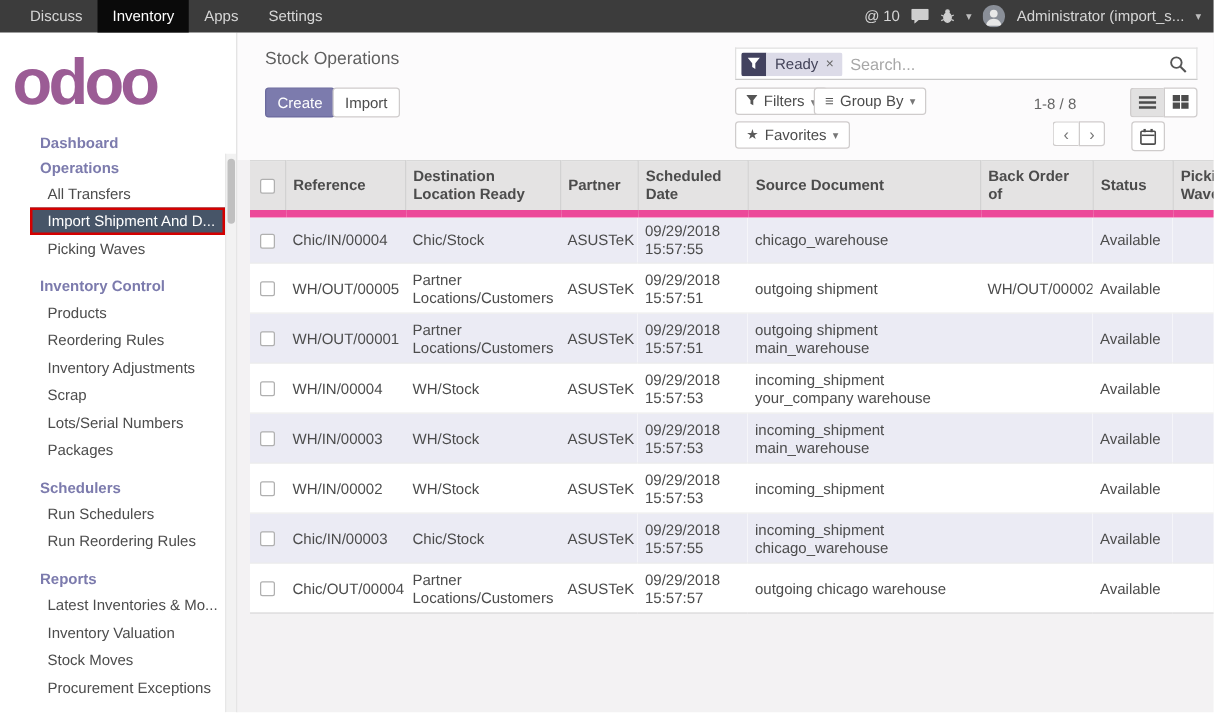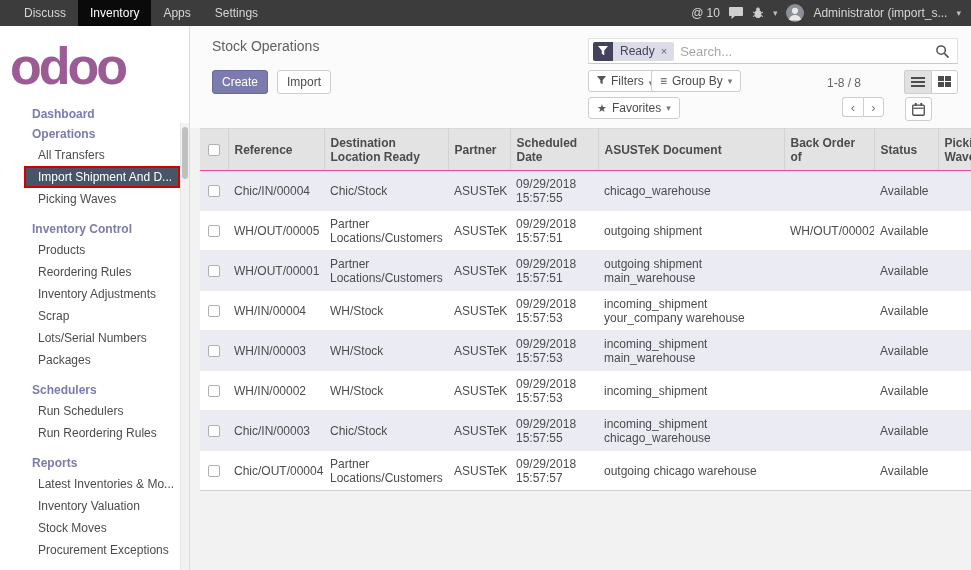--- a/index.html
+++ b/index.html
@@ -64,21 +64,21 @@
   .page-title { position: absolute; left: 22px; top: 12px; font-size: 14px; color: #5f5f5f; }
 
   .btn {
     display: inline-flex; align-items: center; gap: 5px;
     border: 1px solid #cfcccc; background: #fff; color: #4c4c4c;
     border-radius: 3px; font-size: 12px; padding: 4px 9px;
     font-family: inherit; cursor: pointer; white-space: nowrap;
   }
   .btn.primary { background: #7c7bad; border-color: #6b6a9d; color: #fff; }
   #btn-create { position: absolute; left: 22px; top: 44px; }
-  #btn-import { position: absolute; left: 87px; top: 44px; }
+  #btn-import { position: absolute; left: 76px; top: 44px; }
 
   .search-box {
     position: absolute; left: 398px; top: 12px; width: 370px; height: 26px;
     background: #fff; border: 1px solid #e0e0e0; border-bottom-color: #c9c9c9;
     display: flex; align-items: center; padding: 0 4px;
   }
   .facet { display: flex; align-items: stretch; height: 19px; border-radius: 2px; overflow: hidden; cursor: pointer; }
   .facet-icon { width: 20px; background: #42425f; display: flex; align-items: center; justify-content: center; }
   .facet-val { background: #dcdbe8; display: flex; align-items: center; gap: 6px; padding: 0 7px; color: #44445a; }
   .facet-x { cursor: pointer; color: #666; font-size: 11px; }
@@ -112,21 +112,21 @@
     display: flex; align-items: center; justify-content: center; cursor: pointer; padding: 0;
   }
   .switcher button:first-child { border-radius: 3px 0 0 3px; border-right: none; background: #e2e1e1; }
   .switcher button:last-child { border-radius: 0 3px 3px 0; }
   .cal-btn { position: absolute; right: 39px; top: 71px; border-radius: 3px; }
 
   
   .table-wrap { margin-left: 10px; width: 771px; overflow: hidden; }
   table { border-collapse: collapse; table-layout: fixed; width: 823px; background: #fff; font-size: 12px; }
   th {
-    background: #e4e3e3; border-top: 1px solid #d8d8d8; border-bottom: 1px solid #ec4899;
+    background: #e4e3e3; border-top: 1px solid #d8d8d8; border-bottom: 6px solid #ec4899;
     border-right: 1px solid #d2d2d2; font-weight: bold; text-align: left;
     padding: 5px 6px; height: 42px; vertical-align: middle; color: #4c4c4c; cursor: pointer;
   }
   td { padding: 4px 6px; height: 40px; vertical-align: middle; color: #4c4c4c; overflow: hidden; cursor: pointer; }
   tbody tr { border-top: 1px solid #ececec; }
   tbody tr:nth-child(odd) { background: #ebebf4; }
   tbody tr:last-child { border-bottom: 1px solid #cfcfcf; }
   .pre { white-space: pre-line; }
   .cb-col { text-align: center; }
   .checkbox {
@@ -327,21 +327,21 @@
           <col style="width:64px">
           <col style="width:85px">
       </colgroup>
       <thead>
         <tr>
           <th class="cb-col"><span class="checkbox"></span></th>
           <th>Reference</th>
           <th>Destination Location Ready</th>
           <th>Partner</th>
           <th>Scheduled Date</th>
-          <th>ASUSTeK Document</th>
+          <th>Source Document</th>
           <th>Back Order of</th>
           <th>Status</th>
           <th>Picking Wave</th>
         </tr>
       </thead>
       <tbody>
         <tr>
           <td class="cb-col"><span class="checkbox"></span></td>
           <td>Chic/IN/00004</td>
           <td class="pre">Chic/Stock</td>

